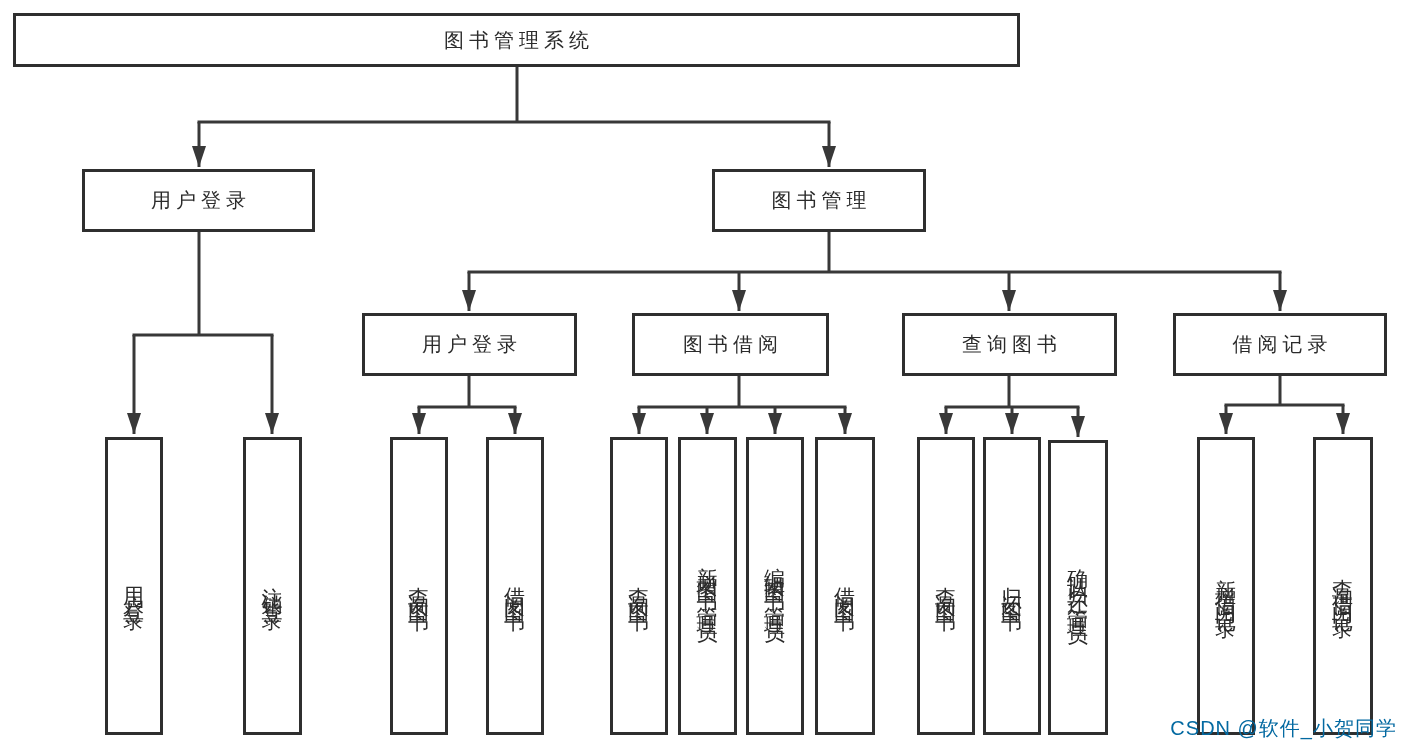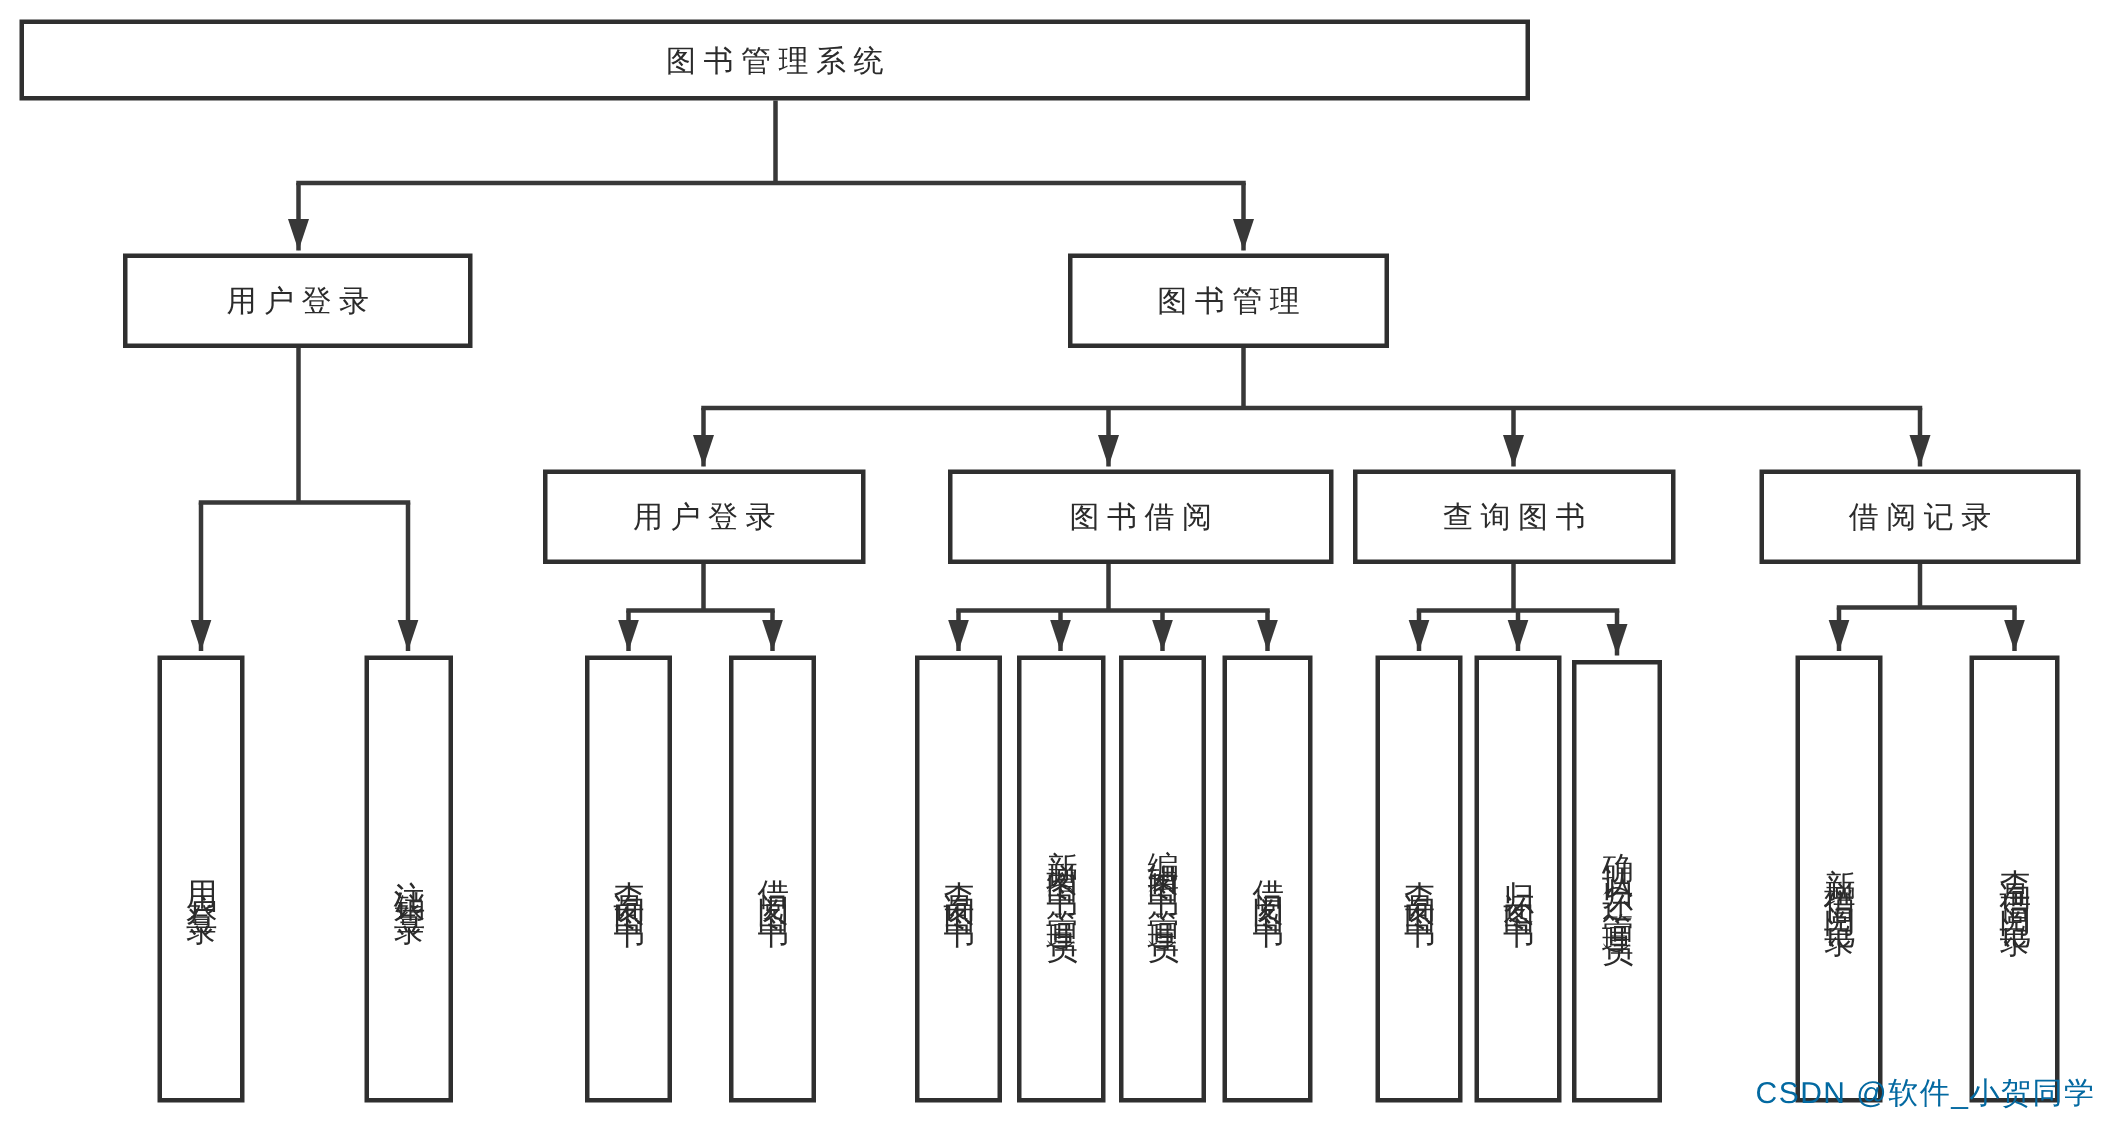--- a/index.html
+++ b/index.html
@@ -93,21 +93,21 @@
       <path d="M1343,405 V434" marker-end="url(#arw)"></path>
     </g>
   </svg>
 
   <div class="node" style="left:13px; top:13px; width:1007px; height:54px;">图书管理系统</div>
 
   <div class="node" style="left:82px; top:169px; width:233px; height:63px;">用户登录</div>
   <div class="node" style="left:712px; top:169px; width:214px; height:63px;">图书管理</div>
 
   <div class="node" style="left:362px; top:313px; width:215px; height:63px;">用户登录</div>
-  <div class="node" style="left:632px; top:313px; width:257px; height:63px;">图书借阅</div>
+  <div class="node" style="left:632px; top:313px; width:197px; height:63px;">图书借阅</div>
   <div class="node" style="left:902px; top:313px; width:215px; height:63px;">查询图书</div>
   <div class="node" style="left:1173px; top:313px; width:214px; height:63px;">借阅记录</div>
 
   <div class="leaf" style="left:105px; width:58px;">
     <span>用户登录</span>
   </div>
   <div class="leaf" style="left:243px; width:59px;">
     <span>注销登录</span>
   </div>
 

